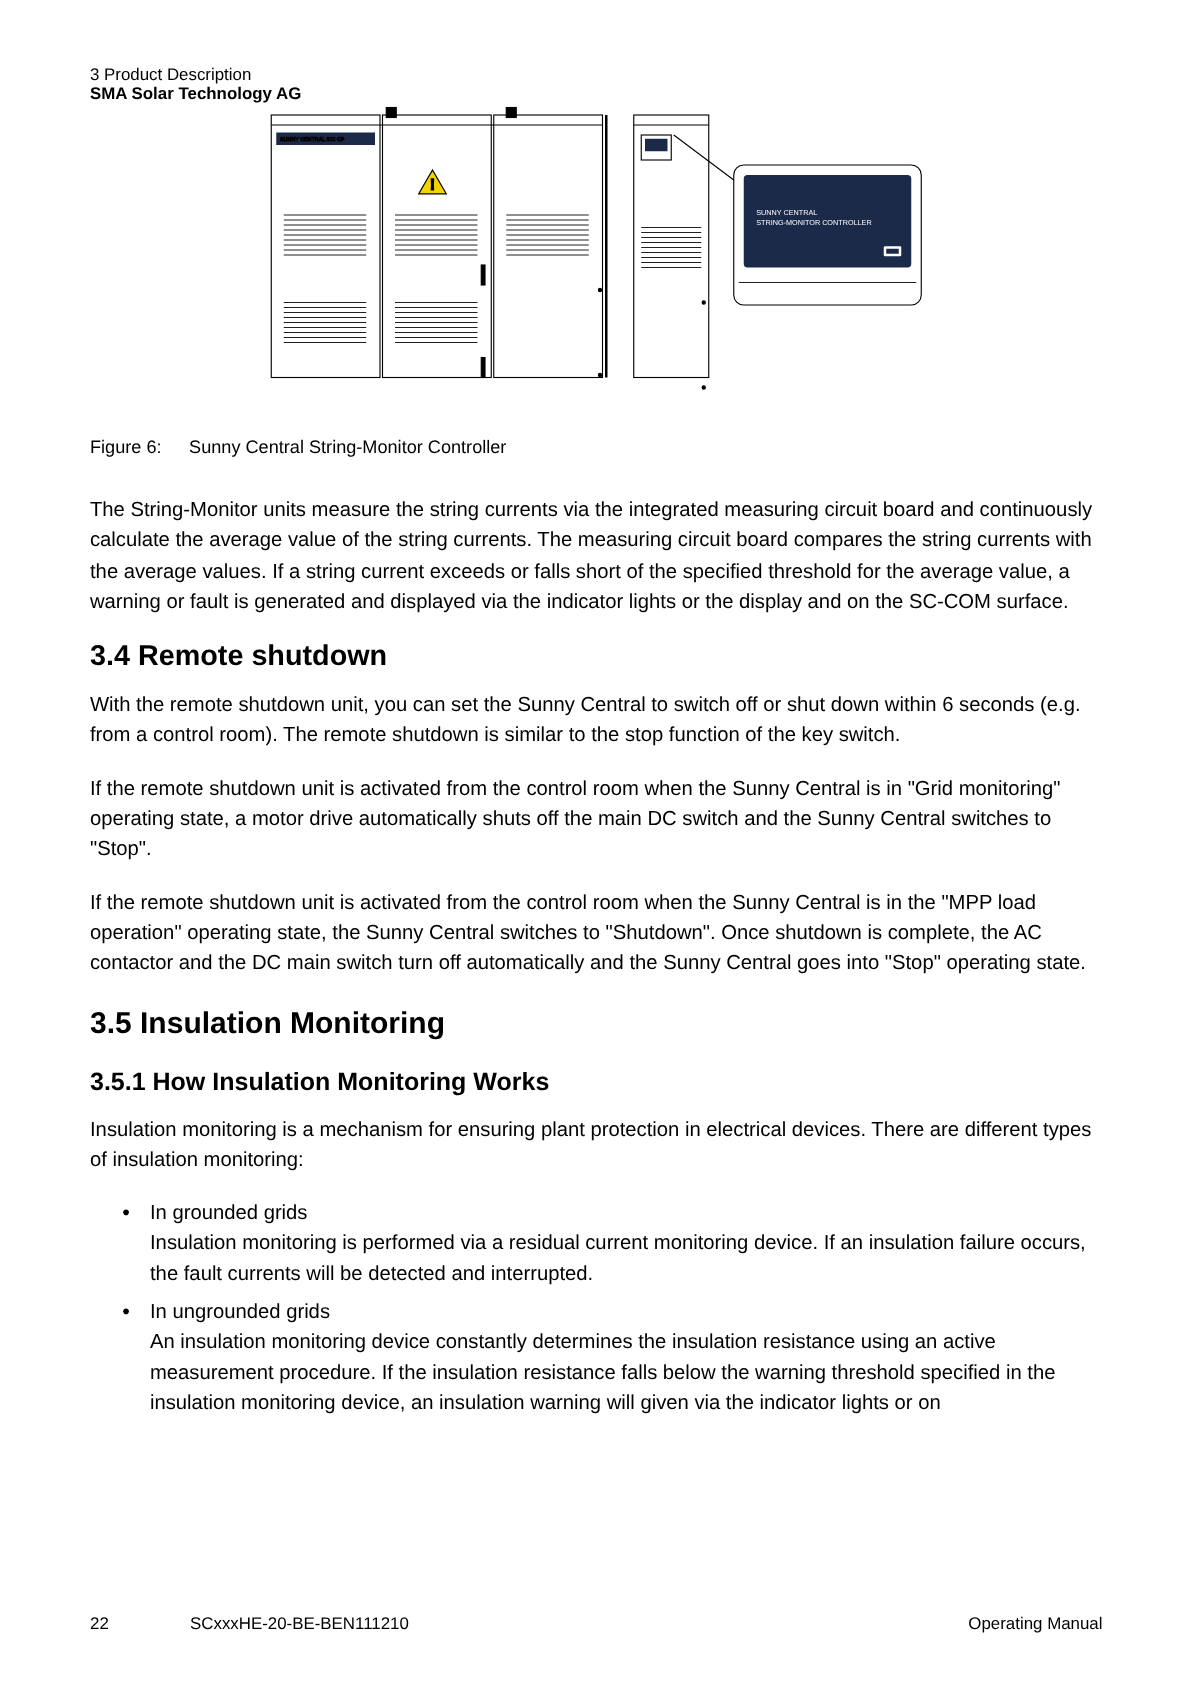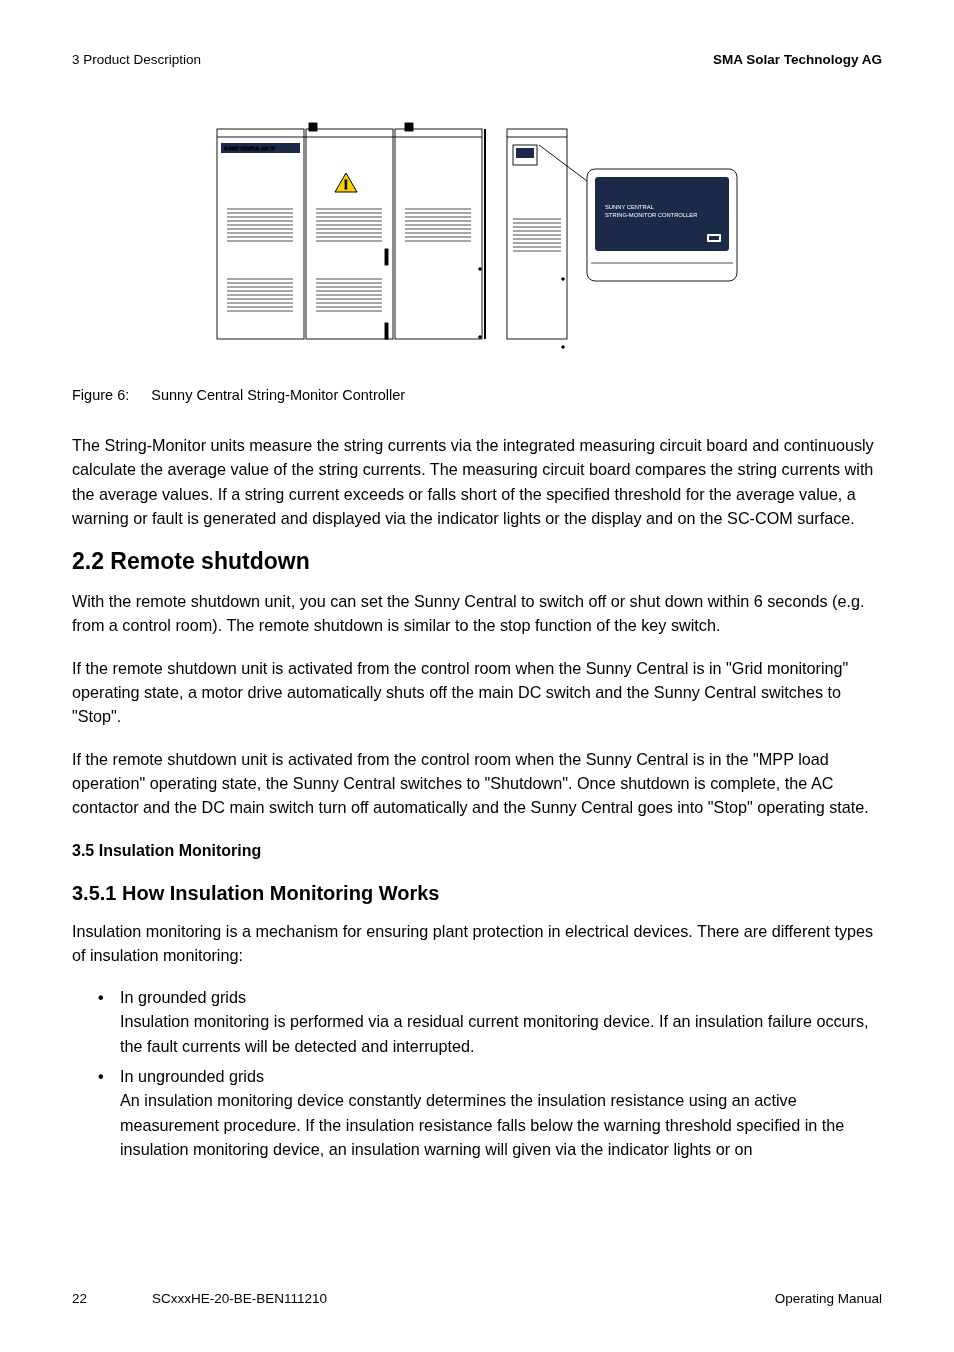--- a/index.html
+++ b/index.html
@@ -9,21 +9,21 @@
       background: #fff;
       font-family: Arial, Helvetica, sans-serif;
       color: #000;
       position: relative;
       padding: 52px 72px 0 72px;
     }
     .header-row {
       display: flex;
       justify-content: space-between;
       font-size: 13.5px;
-      margin-bottom: 52px;
+      flex-direction: column;
     }
     .header-left { font-weight: 400; }
     .header-right { font-weight: 700; }
     .figure-wrap {
       display: flex;
       justify-content: center;
       margin-bottom: 28px;
     }
     .figure-svg { width: 540px; height: 240px; }
     .figcap {
@@ -36,21 +36,21 @@
       line-height: 1.5;
       margin-bottom: 18px;
     }
     .h2 {
       font-size: 23px;
       font-weight: 700;
       margin-top: 14px;
       margin-bottom: 14px;
     }
     .h3 {
-      font-size: 16px;
+      font-size: 24px;
       font-weight: 700;
       margin-top: 22px;
       margin-bottom: 16px;
     }
     .h4 {
       font-size: 20px;
       font-weight: 700;
       margin-top: 22px;
       margin-bottom: 14px;
     }
@@ -220,21 +220,21 @@
   </svg>
 </div>
 
 <p class="figcap">
   <span class="figcap-label">Figure 6:</span>
   <span>Sunny Central String-Monitor Controller</span>
 </p>
 
 <p class="body-p">The String-Monitor units measure the string currents via the integrated measuring circuit board and continuously calculate the average value of the string currents. The measuring circuit board compares the string currents with the average values. If a string current exceeds or falls short of the specified threshold for the average value, a warning or fault is generated and displayed via the indicator lights or the display and on the SC-COM surface.</p>
 
-<h2 class="h2">2.2  Remote shutdown</h2>
+<h2 class="h2">3.4  Remote shutdown</h2>
 
 <p class="body-p">With the remote shutdown unit, you can set the Sunny Central to switch off or shut down within 6 seconds (e.g. from a control room). The remote shutdown is similar to the stop function of the key switch.</p>
 <p class="body-p">If the remote shutdown unit is activated from the control room when the Sunny Central is in "Grid monitoring" operating state, a motor drive automatically shuts off the main DC switch and the Sunny Central switches to "Stop".</p>
 <p class="body-p">If the remote shutdown unit is activated from the control room when the Sunny Central is in the "MPP load operation" operating state, the Sunny Central switches to "Shutdown". Once shutdown is complete, the AC contactor and the DC main switch turn off automatically and the Sunny Central goes into "Stop" operating state.</p>
 
 <h2 class="h3">3.5  Insulation Monitoring</h2>
 
 <h3 class="h4">3.5.1  How Insulation Monitoring Works</h3>
 
 <p class="body-p">Insulation monitoring is a mechanism for ensuring plant protection in electrical devices. There are different types of insulation monitoring:</p>

